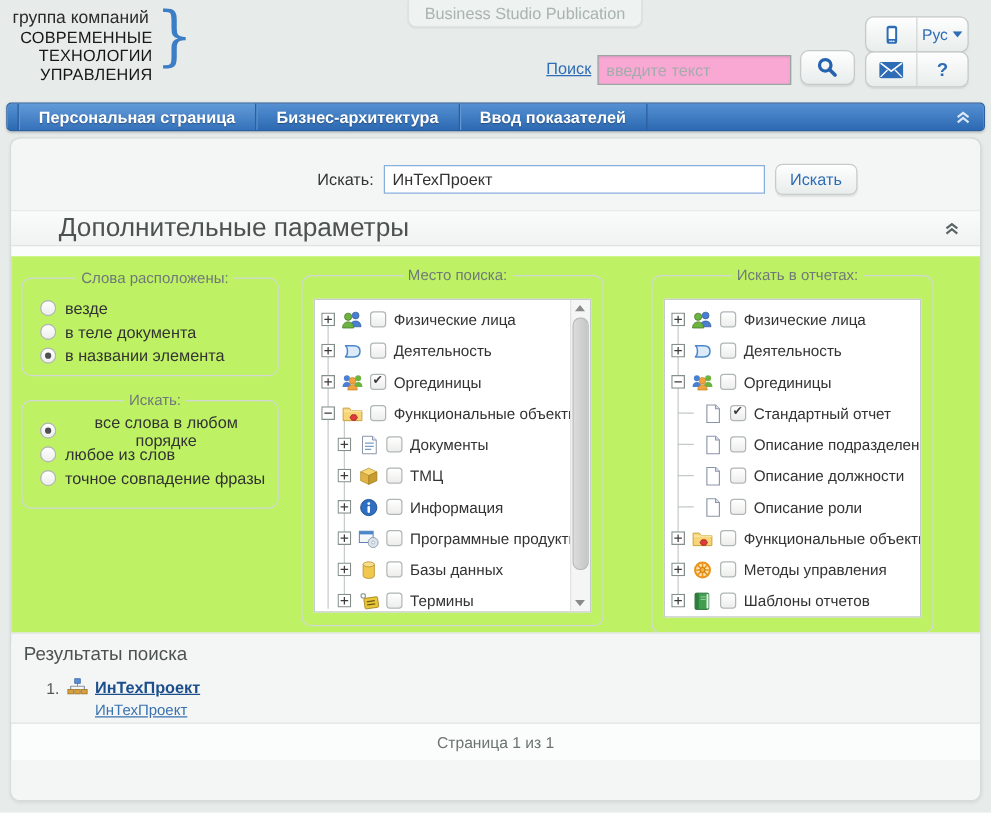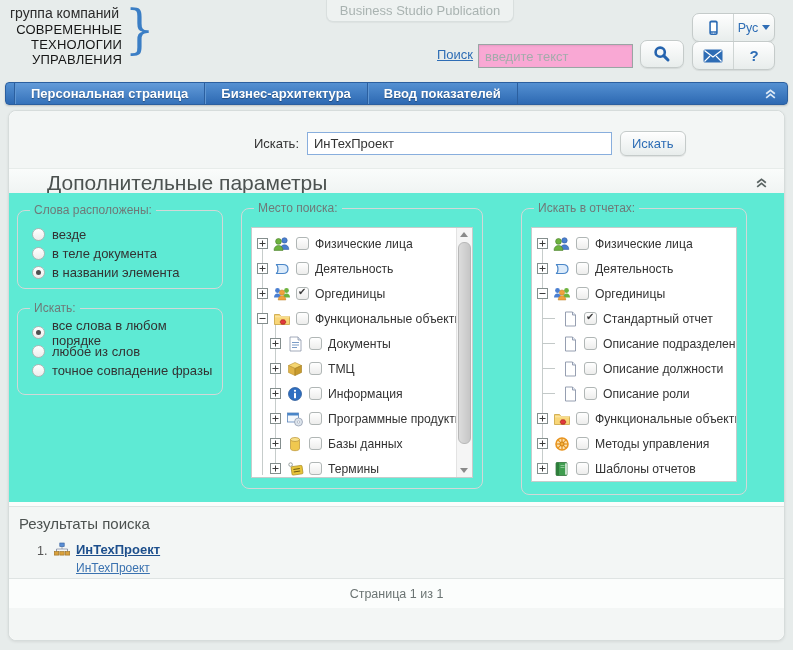--- a/index.html
+++ b/index.html
@@ -77,21 +77,21 @@
     border:1px solid #c5cbca;border-radius:6px;background:linear-gradient(#fefefe,#e8edec);
     font-size:13px;color:#2e6db5;cursor:pointer;font-family:"Liberation Sans",sans-serif;
     box-shadow:0 1px 1px rgba(0,0,0,.08), inset 0 1px 0 #fff;
   }
   .params-header{
     position:absolute;left:0;top:57px;right:0;height:29px;box-sizing:border-box;
     background:linear-gradient(#fafcfb,#eff3f2);border-top:1px solid #e7ecea;border-bottom:1px solid #dfe4e3;
   }
   .params-title{position:absolute;left:10px;top:0;line-height:27px;font-size:21px;color:#4c5250;margin-left:28px;}
   .params-collapse{position:absolute;right:16px;top:7px;cursor:pointer;}
-  .params-body{position:absolute;left:0;top:82px;right:0;height:309px;background:#5eead4;}
+  .params-body{position:absolute;left:0;top:94px;right:0;height:309px;background:#bef264;text-align:center;}
   fieldset{
     position:absolute;box-sizing:border-box;margin:0;
     border:1px solid #d2d8d7;border-radius:8px;padding:4px 8px;
   }
   legend{font-size:12px;color:#6f7978;padding:0 4px;margin-left:4px;}
   .fs-words{left:8px;top:10px;width:206px;height:86px;}
   .fs-mode{left:8px;top:108px;width:206px;height:94px;}
   .fs-place{left:232px;top:8px;width:242px;height:288px;}
   .fs-reports{left:512px;top:8px;width:226px;height:294px;}
   .radio-rows{padding:4px 0 0 6px;}

